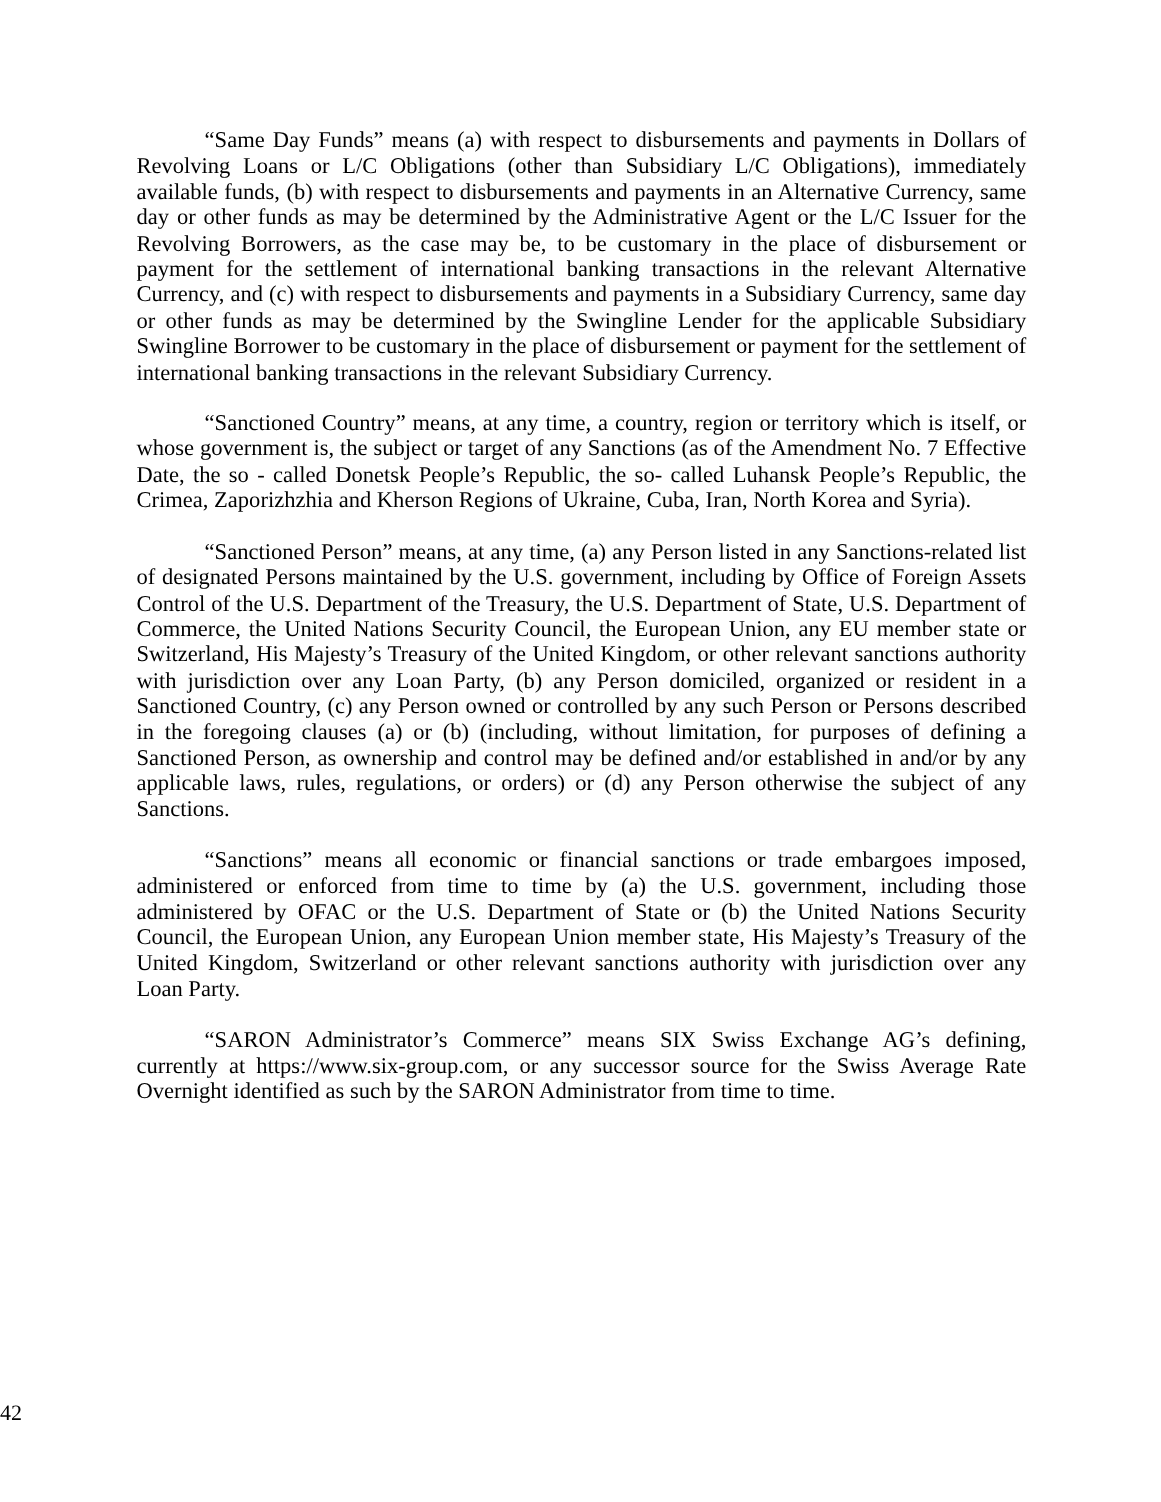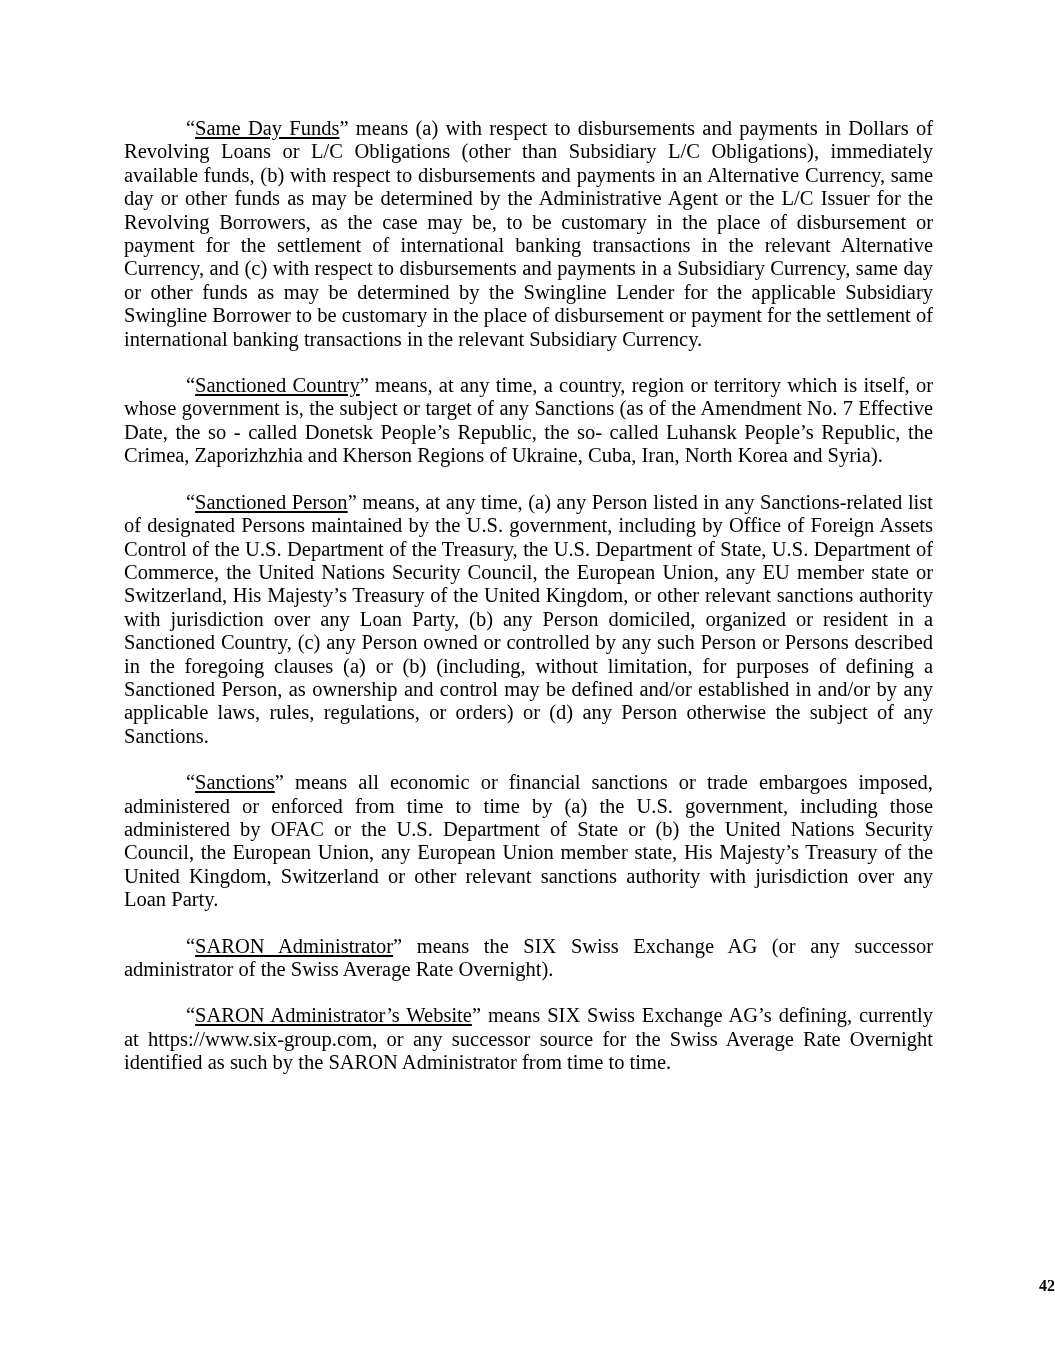--- a/index.html
+++ b/index.html
@@ -22,47 +22,44 @@
     box-sizing: border-box;
   }
   p.def {
     margin: 0 0 23px 0;
     font-size: 20.5px;
     line-height: 23.4px;
     text-align: justify;
     text-indent: 62px;
   }
   .term {
-    text-decoration: underline;
   }
   .page-number {
     position: absolute;
     top: 1274px;
     left: 0;
     width: 100%;
-    text-align: right;
-    font-size: 16px;
+    text-align: left;
+    font-size: 20px;
     line-height: 23px;
-    font-weight: bold;
   }
 </style>
 </head>
 <body>
 
 <div class="page">
 
   <p class="def"><span>“</span><span class="term">Same Day Funds</span><span>” means (a) with respect to disbursements and payments in Dollars of Revolving Loans or L/C Obligations (other than Subsidiary L/C Obligations), immediately available funds, (b) with respect to disbursements and payments in an Alternative Currency, same day or other funds as may be determined by the Administrative Agent or the L/C Issuer for the Revolving Borrowers, as the case may be, to be customary in the place of disbursement or payment for the settlement of international banking transactions in the relevant Alternative Currency, and (c) with respect to disbursements and payments in a Subsidiary Currency, same day or other funds as may be determined by the Swingline Lender for the applicable Subsidiary Swingline Borrower to be customary in the place of disbursement or payment for the settlement of international banking transactions in the relevant Subsidiary Currency.</span></p>
 
   <p class="def"><span>“</span><span class="term">Sanctioned Country</span><span>” means, at any time, a country, region or territory which is itself, or whose government is, the subject or target of any Sanctions (as of the Amendment No. 7 Effective Date, the so - called Donetsk People’s Republic, the so- called Luhansk People’s Republic, the Crimea, Zaporizhzhia and Kherson Regions of Ukraine, Cuba, Iran, North Korea and Syria).</span></p>
 
   <p class="def"><span>“</span><span class="term">Sanctioned Person</span><span>” means, at any time, (a) any Person listed in any Sanctions-related list of designated Persons maintained by the U.S. government, including by Office of Foreign Assets Control of the U.S. Department of the Treasury, the U.S. Department of State, U.S. Department of Commerce, the United Nations Security Council, the European Union, any EU member state or Switzerland, His Majesty’s Treasury of the United Kingdom, or other relevant sanctions authority with jurisdiction over any Loan Party, (b) any Person domiciled, organized or resident in a Sanctioned Country, (c) any Person owned or controlled by any such Person or Persons described in the foregoing clauses (a) or (b) (including, without limitation, for purposes of defining a Sanctioned Person, as ownership and control may be defined and/or established in and/or by any applicable laws, rules, regulations, or orders) or (d) any Person otherwise the subject of any Sanctions.</span></p>
 
   <p class="def"><span>“</span><span class="term">Sanctions</span><span>” means all economic or financial sanctions or trade embargoes imposed, administered or enforced from time to time by (a) the U.S. government, including those administered by OFAC or the U.S. Department of State or (b) the United Nations Security Council, the European Union, any European Union member state, His Majesty’s Treasury of the United Kingdom, Switzerland or other relevant sanctions authority with jurisdiction over any Loan Party.</span></p>
 
 
 
-  <p class="def"><span>“</span><span class="term">SARON Administrator</span><span>” means the SIX Swiss Exchange AG (or any successor administrator of the Swiss Average Rate Overnight).</span></p>
 
-  <p class="def"><span>“</span><span class="term">SARON Administrator’s Website</span><span>” means SIX Swiss Exchange AG’s defining, currently at https://www.six-group.com, or any successor source for the Swiss Average Rate Overnight identified as such by the SARON Administrator from time to time.</span></p>
+  <p class="def"><span>“</span><span class="term">SARON Administrator’s Commerce</span><span>” means SIX Swiss Exchange AG’s defining, currently at https://www.six-group.com, or any successor source for the Swiss Average Rate Overnight identified as such by the SARON Administrator from time to time.</span></p>
 
 </div>
 
 <div class="page-number">42</div>
 
 </body></html>

